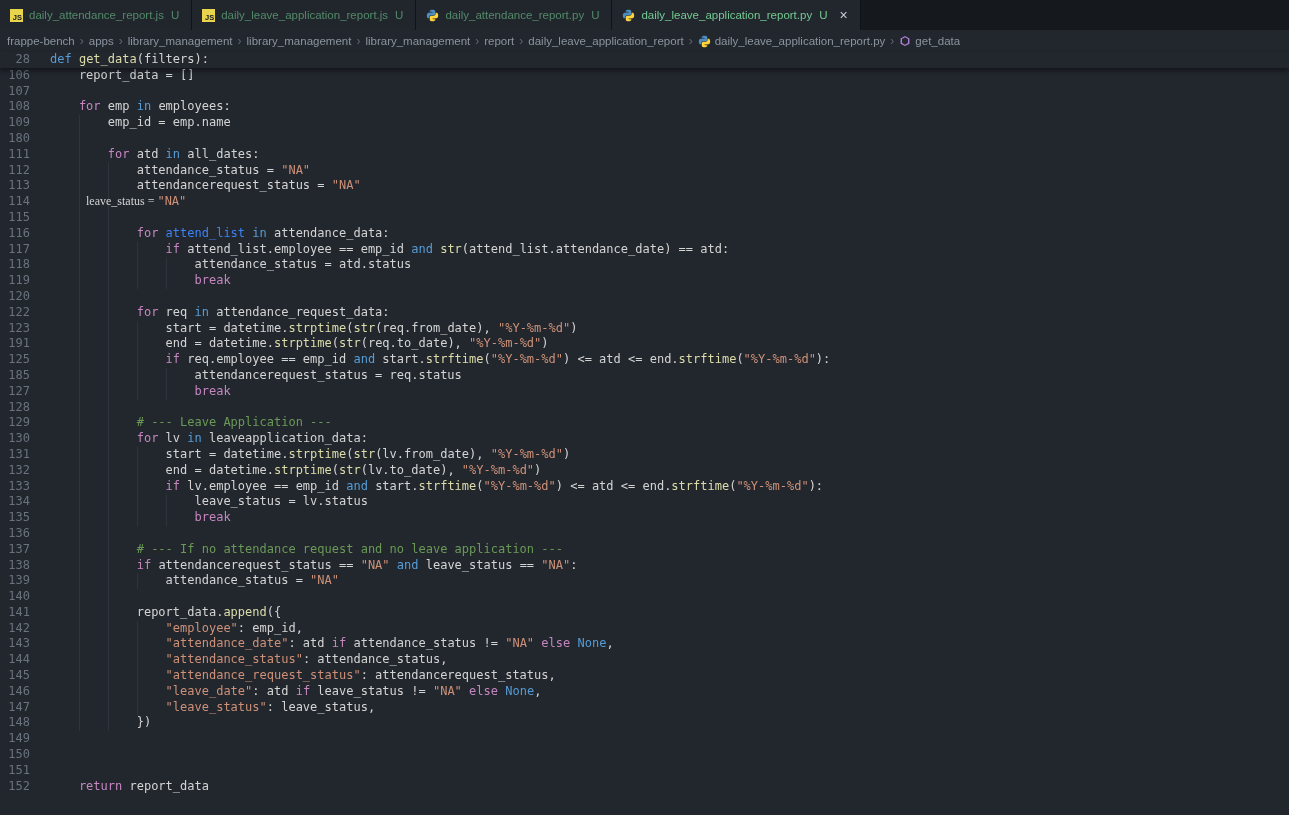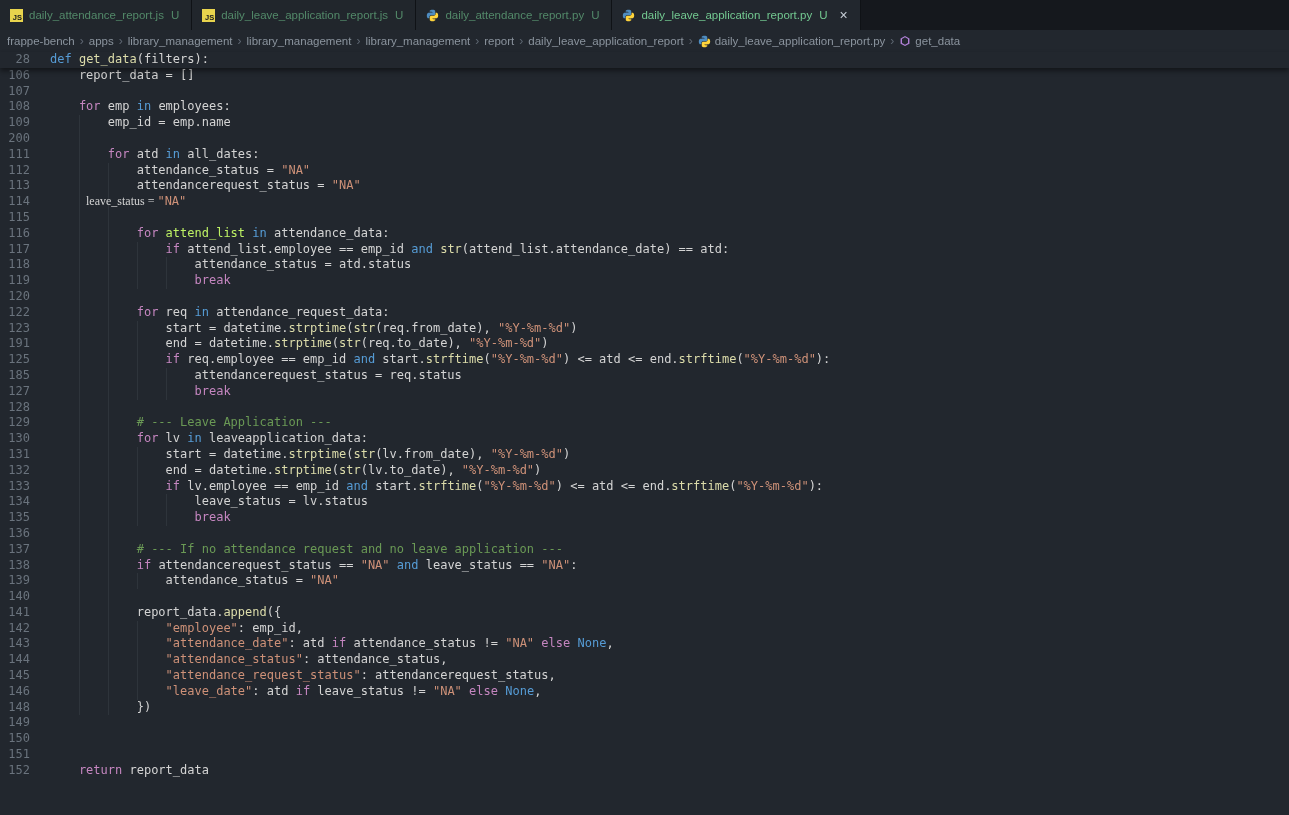--- a/index.html
+++ b/index.html
@@ -134,21 +134,21 @@
         <div class="line">
           <span class="num">108</span>
           <span class="txt"><span style="color: rgb(197, 134, 192);">    for</span><span style="color: rgb(212, 212, 212);"> emp </span><span style="color: rgb(86, 156, 214);">in</span><span style="color: rgb(212, 212, 212);"> employees:</span></span>
         </div>
         <div class="line">
           <span class="num">109</span>
           <span class="txt"><span style="color: rgb(212, 212, 212);">        emp_id = emp.name</span></span>
           <span class="guide" style="left: 78.9px;"></span>
         </div>
         <div class="line">
-          <span class="num">200</span>
+          <span class="num">180</span>
           <span class="txt"></span>
           <span class="guide" style="left: 78.9px;"></span>
         </div>
         <div class="line">
           <span class="num">111</span>
           <span class="txt"><span style="color: rgb(197, 134, 192);">        for</span><span style="color: rgb(212, 212, 212);"> atd </span><span style="color: rgb(86, 156, 214);">in</span><span style="color: rgb(212, 212, 212);"> all_dates:</span></span>
           <span class="guide" style="left: 78.9px;"></span>
         </div>
         <div class="line">
           <span class="num">112</span>
@@ -169,21 +169,21 @@
           <span class="guide" style="left: 107.8px;"></span>
         </div>
         <div class="line">
           <span class="num">115</span>
           <span class="txt"></span>
           <span class="guide" style="left: 78.9px;"></span>
           <span class="guide" style="left: 107.8px;"></span>
         </div>
         <div class="line">
           <span class="num">116</span>
-          <span class="txt"><span style="color: rgb(197, 134, 192);">            for</span><span style="color: #bef264; text-align: center;"> attend_list </span><span style="color: rgb(86, 156, 214);">in</span><span style="color: rgb(212, 212, 212);"> attendance_data:</span></span>
+          <span class="txt"><span style="color: rgb(197, 134, 192);">            for</span><span style="color: #3b82f6; text-align: center;"> attend_list </span><span style="color: rgb(86, 156, 214);">in</span><span style="color: rgb(212, 212, 212);"> attendance_data:</span></span>
           <span class="guide" style="left: 78.9px;"></span>
           <span class="guide" style="left: 107.8px;"></span>
         </div>
         <div class="line">
           <span class="num">117</span>
           <span class="txt"><span style="color: rgb(197, 134, 192);">                if</span><span style="color: rgb(212, 212, 212);"> attend_list.employee == emp_id </span><span style="color: rgb(86, 156, 214);">and</span><span style="color: rgb(212, 212, 212);"> </span><span style="color: rgb(220, 220, 170);">str</span><span style="color: rgb(212, 212, 212);">(attend_list.attendance_date) == atd:</span></span>
           <span class="guide" style="left: 78.9px;"></span>
           <span class="guide" style="left: 107.8px;"></span>
           <span class="guide" style="left: 136.7px;"></span>
         </div>
@@ -368,20 +368,27 @@
         <div class="line">
           <span class="num">145</span>
           <span class="txt"><span style="color: rgb(212, 212, 212);">                </span><span style="color: rgb(206, 145, 120);">"attendance_request_status"</span><span style="color: rgb(212, 212, 212);">: attendancerequest_status,</span></span>
           <span class="guide" style="left: 78.9px;"></span>
           <span class="guide" style="left: 107.8px;"></span>
           <span class="guide" style="left: 136.7px;"></span>
         </div>
         <div class="line">
           <span class="num">146</span>
           <span class="txt"><span style="color: rgb(212, 212, 212);">                </span><span style="color: rgb(206, 145, 120);">"leave_date"</span><span style="color: rgb(212, 212, 212);">: atd </span><span style="color: rgb(197, 134, 192);">if</span><span style="color: rgb(212, 212, 212);"> leave_status != </span><span style="color: rgb(206, 145, 120);">"NA"</span><span style="color: rgb(212, 212, 212);"> </span><span style="color: rgb(197, 134, 192);">else</span><span style="color: rgb(212, 212, 212);"> </span><span style="color: rgb(86, 156, 214);">None</span><span style="color: rgb(212, 212, 212);">,</span></span>
+          <span class="guide" style="left: 78.9px;"></span>
+          <span class="guide" style="left: 107.8px;"></span>
+          <span class="guide" style="left: 136.7px;"></span>
+        </div>
+        <div class="line">
+          <span class="num">147</span>
+          <span class="txt"><span style="color: rgb(212, 212, 212);">                </span><span style="color: rgb(206, 145, 120);">"leave_status"</span><span style="color: rgb(212, 212, 212);">: leave_status,</span></span>
           <span class="guide" style="left: 78.9px;"></span>
           <span class="guide" style="left: 107.8px;"></span>
           <span class="guide" style="left: 136.7px;"></span>
         </div>
         <div class="line">
           <span class="num">148</span>
           <span class="txt"><span style="color: rgb(212, 212, 212);">            })</span></span>
           <span class="guide" style="left: 78.9px;"></span>
           <span class="guide" style="left: 107.8px;"></span>
         </div>

